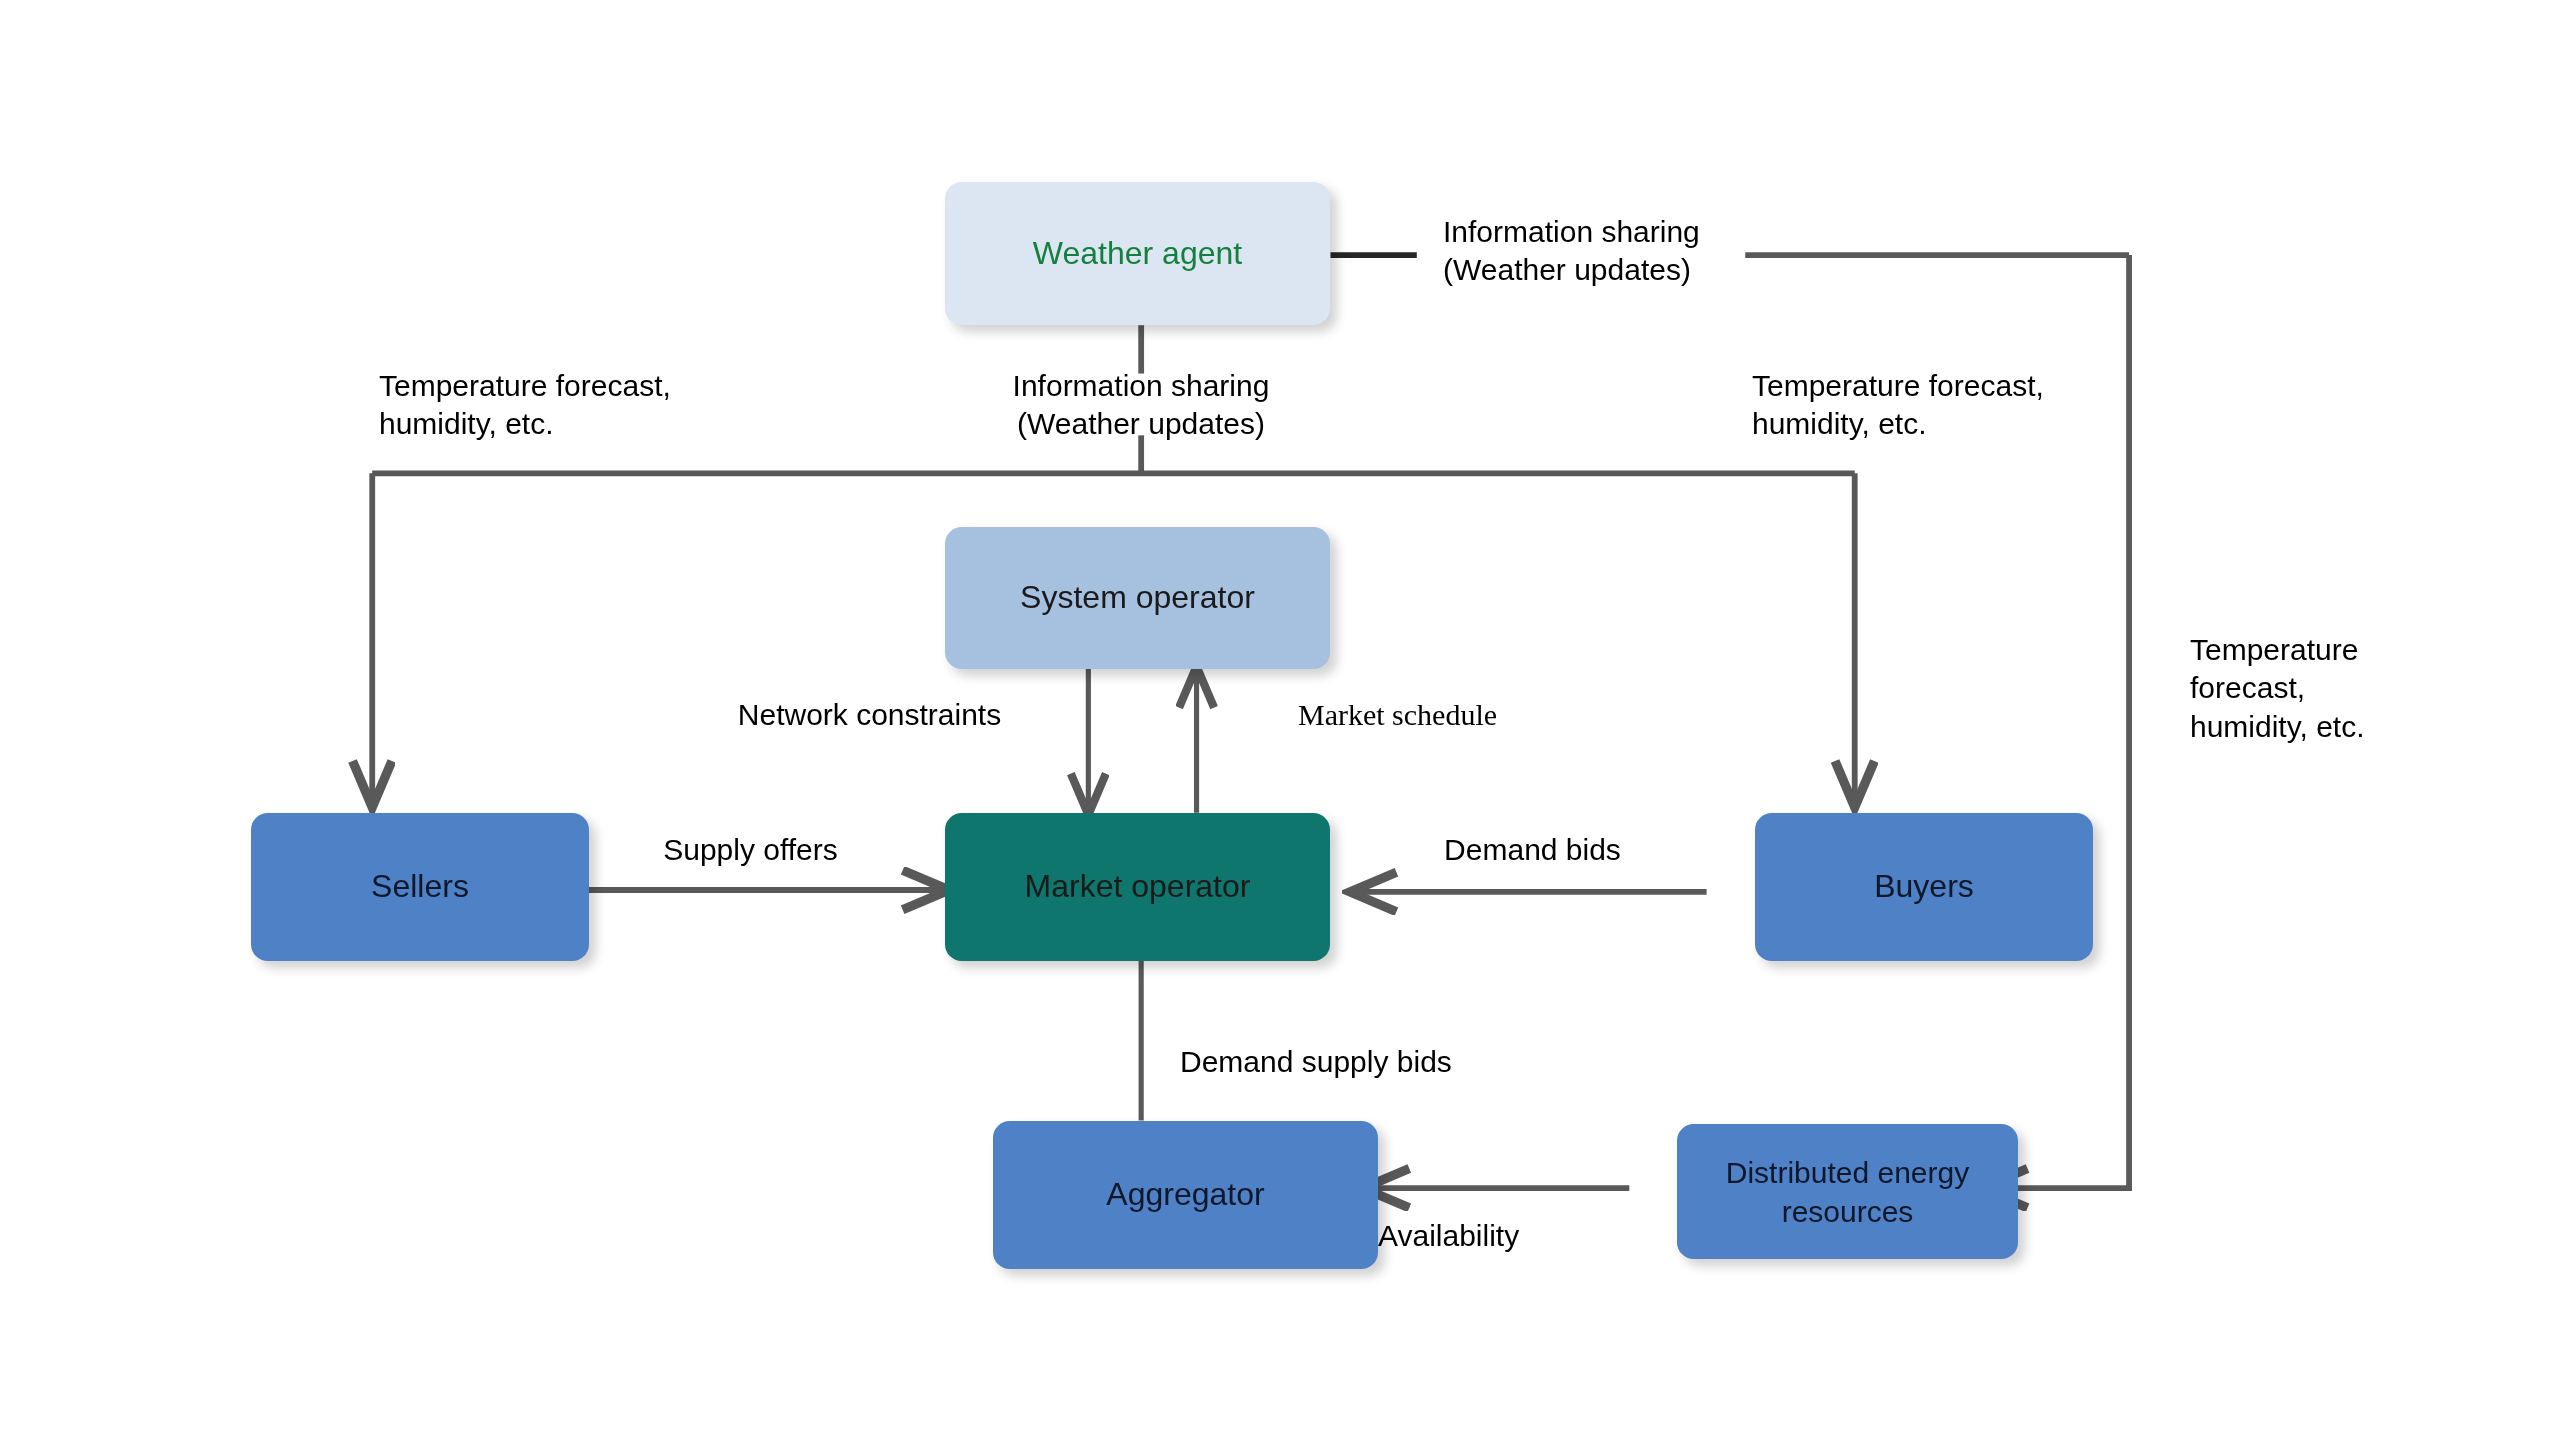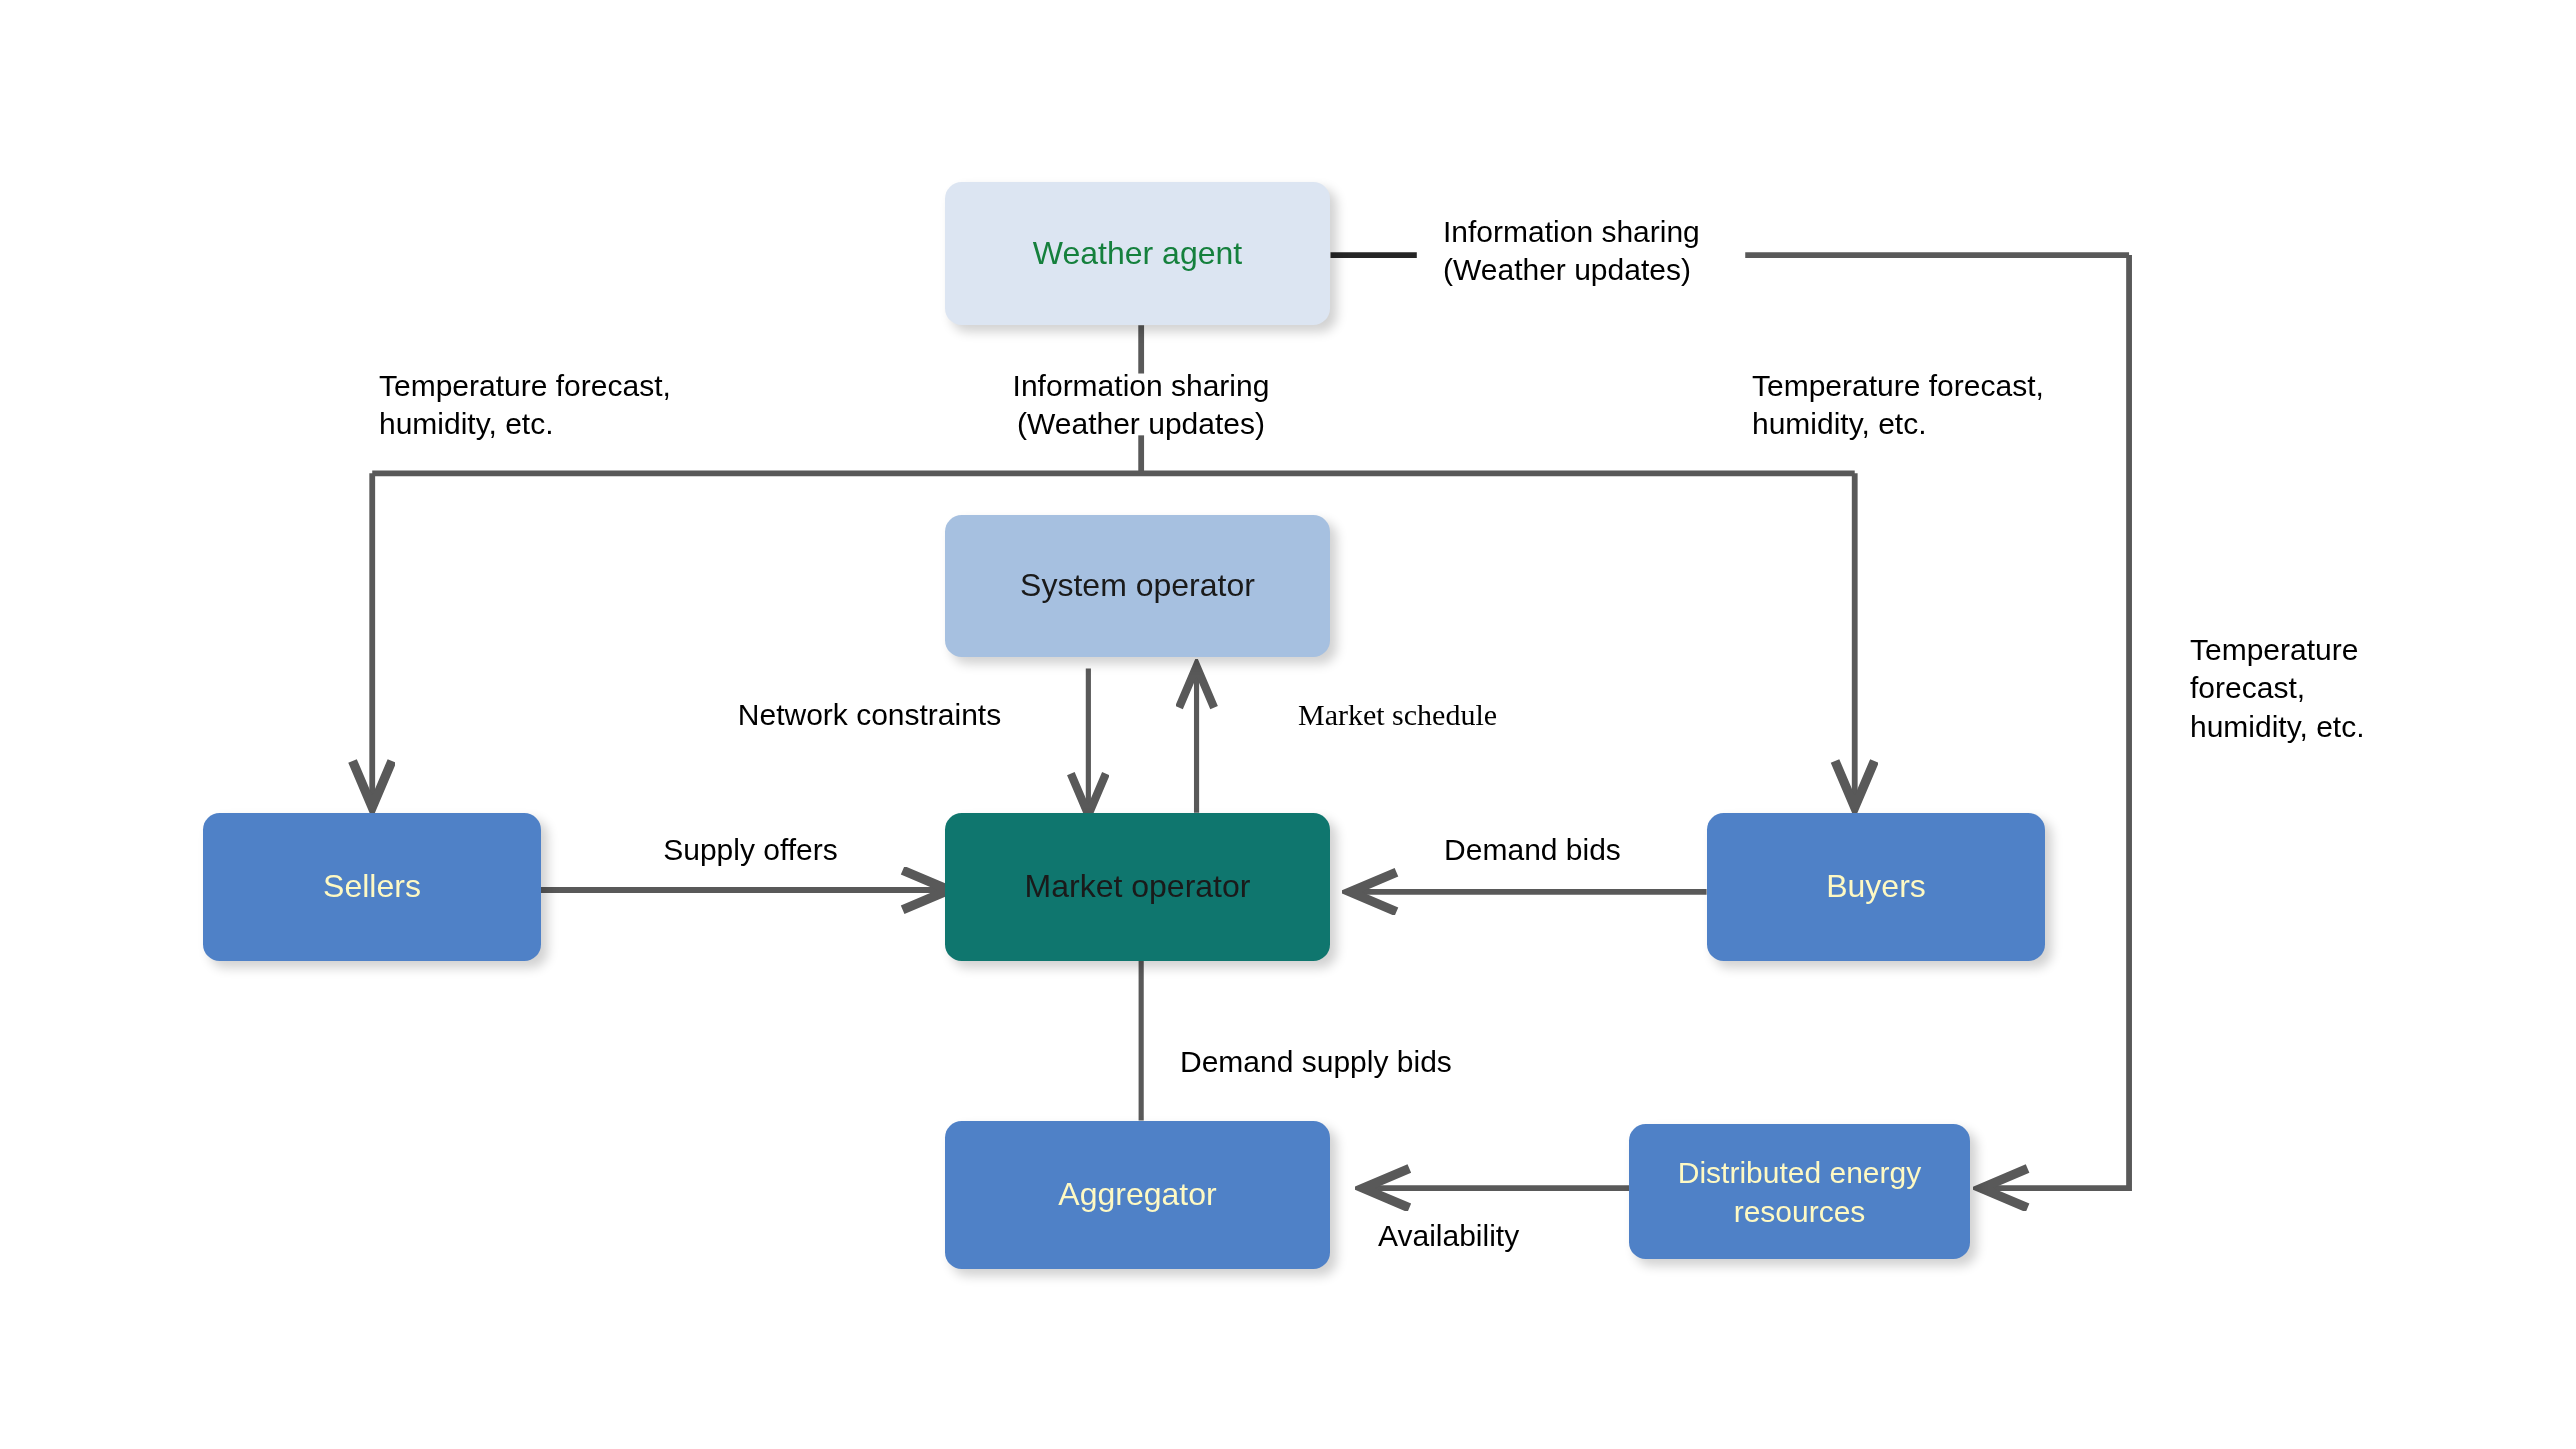--- a/index.html
+++ b/index.html
@@ -46,22 +46,23 @@
     color: #1a1a1a;
     font-size: 32px;
   }
   .node-market {
     background: #0f766e;
     color: #1a1a1a;
     font-size: 32px;
   }
   .node-blue {
     background: #4f81c7;
-    color: #fef9c3;
+    color: #0f172a;
     font-size: 32px;
+    margin-left: 48px;
   }
   .edge-label {
     position: absolute;
     color: #000000;
     font-size: 30px;
     line-height: 1.28;
     white-space: pre-line;
     background: transparent;
   }
   .edge-label.center { text-align: center; }
@@ -125,21 +126,21 @@
     <g>
       <path d="M2530,1845 L2120,1845" fill="none" stroke="#595959" stroke-width="9" marker-end="url(#arrow)"></path>
     </g>
   </svg>
 
   <div class="node node-weather" style="left:945px; top:182px; width:385px; height:143px;">
     <span class="label">Weather
 agent</span>
   </div>
 
-  <div class="node node-sysop" style="left:945px; top:515px; width:385px; height:142px;">
+  <div class="node node-sysop" style="left:945px; top:527px; width:385px; height:142px;">
     <span class="label">System
 operator</span>
   </div>
 
   <div class="node node-blue" style="left:203px; top:813px; width:338px; height:148px;">
     <span class="label">Sellers</span>
   </div>
 
   <div class="node node-market" style="left:945px; top:813px; width:385px; height:148px;">
     <span class="label">Market

